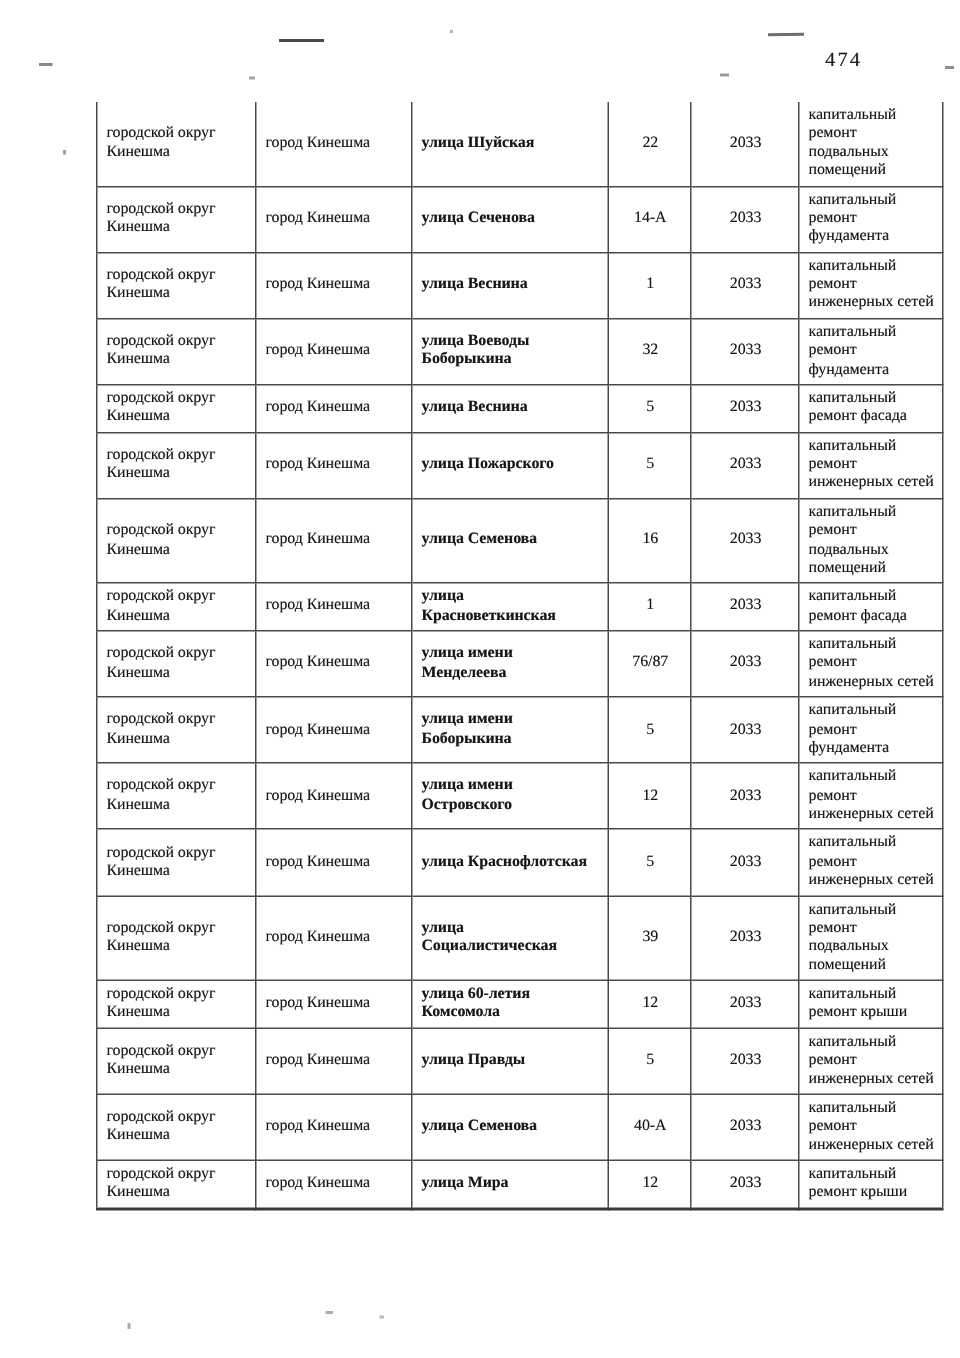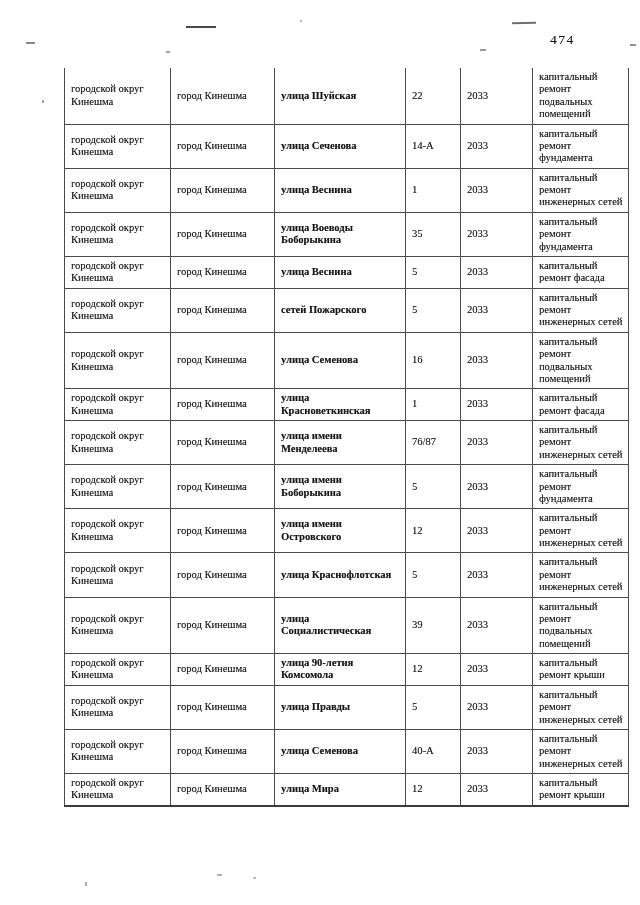--- a/index.html
+++ b/index.html
@@ -37,21 +37,21 @@
     border:1px solid #4a4a4a;
     font-size:10.5px;
     line-height:1.18;
     color:#161616;
     vertical-align:middle;
     padding:3px 5px 3px 6px;
     text-shadow:0.2px 0.2px 0.35px rgba(40,40,40,0.5);
     overflow:hidden;
   }
   table.repairs tr:first-child td { border-top:none; }
-  td.c-num { text-align:left; padding:3px 2px; }
+  td.c-num { text-align:center; padding:3px 2px; }
   td.c-street { padding:3px 8px 3px 6px;font-weight:bold; }
   td.c-work { padding:3px 11px 3px 5px; }
   .art {
     position:absolute;
     background:#565656;
     pointer-events:none;
   }
 </style>
 </head>
 <body>
@@ -103,36 +103,36 @@
         <td>город Кинешма</td>
         <td class="c-street">улица Веснина</td>
         <td class="c-num">1</td>
         <td class="c-num">2033</td>
         <td class="c-work">капитальный ремонт инженерных сетей</td>
       </tr>
       <tr>
         <td>городской округ Кинешма</td>
         <td>город Кинешма</td>
         <td class="c-street">улица Воеводы Боборыкина</td>
-        <td class="c-num">35</td>
+        <td class="c-num">32</td>
         <td class="c-num">2033</td>
         <td class="c-work">капитальный ремонт фундамента</td>
       </tr>
       <tr>
         <td>городской округ Кинешма</td>
         <td>город Кинешма</td>
         <td class="c-street">улица Веснина</td>
         <td class="c-num">5</td>
         <td class="c-num">2033</td>
         <td class="c-work">капитальный ремонт фасада</td>
       </tr>
       <tr>
         <td>городской округ Кинешма</td>
         <td>город Кинешма</td>
-        <td class="c-street">сетей Пожарского</td>
+        <td class="c-street">улица Пожарского</td>
         <td class="c-num">5</td>
         <td class="c-num">2033</td>
         <td class="c-work">капитальный ремонт инженерных сетей</td>
       </tr>
       <tr>
         <td>городской округ Кинешма</td>
         <td>город Кинешма</td>
         <td class="c-street">улица Семенова</td>
         <td class="c-num">16</td>
         <td class="c-num">2033</td>
@@ -182,21 +182,21 @@
         <td>городской округ Кинешма</td>
         <td>город Кинешма</td>
         <td class="c-street">улица Социалистическая</td>
         <td class="c-num">39</td>
         <td class="c-num">2033</td>
         <td class="c-work">капитальный ремонт подвальных помещений</td>
       </tr>
       <tr>
         <td>городской округ Кинешма</td>
         <td>город Кинешма</td>
-        <td class="c-street">улица 90-летия Комсомола</td>
+        <td class="c-street">улица 60-летия Комсомола</td>
         <td class="c-num">12</td>
         <td class="c-num">2033</td>
         <td class="c-work">капитальный ремонт крыши</td>
       </tr>
       <tr>
         <td>городской округ Кинешма</td>
         <td>город Кинешма</td>
         <td class="c-street">улица Правды</td>
         <td class="c-num">5</td>
         <td class="c-num">2033</td>

